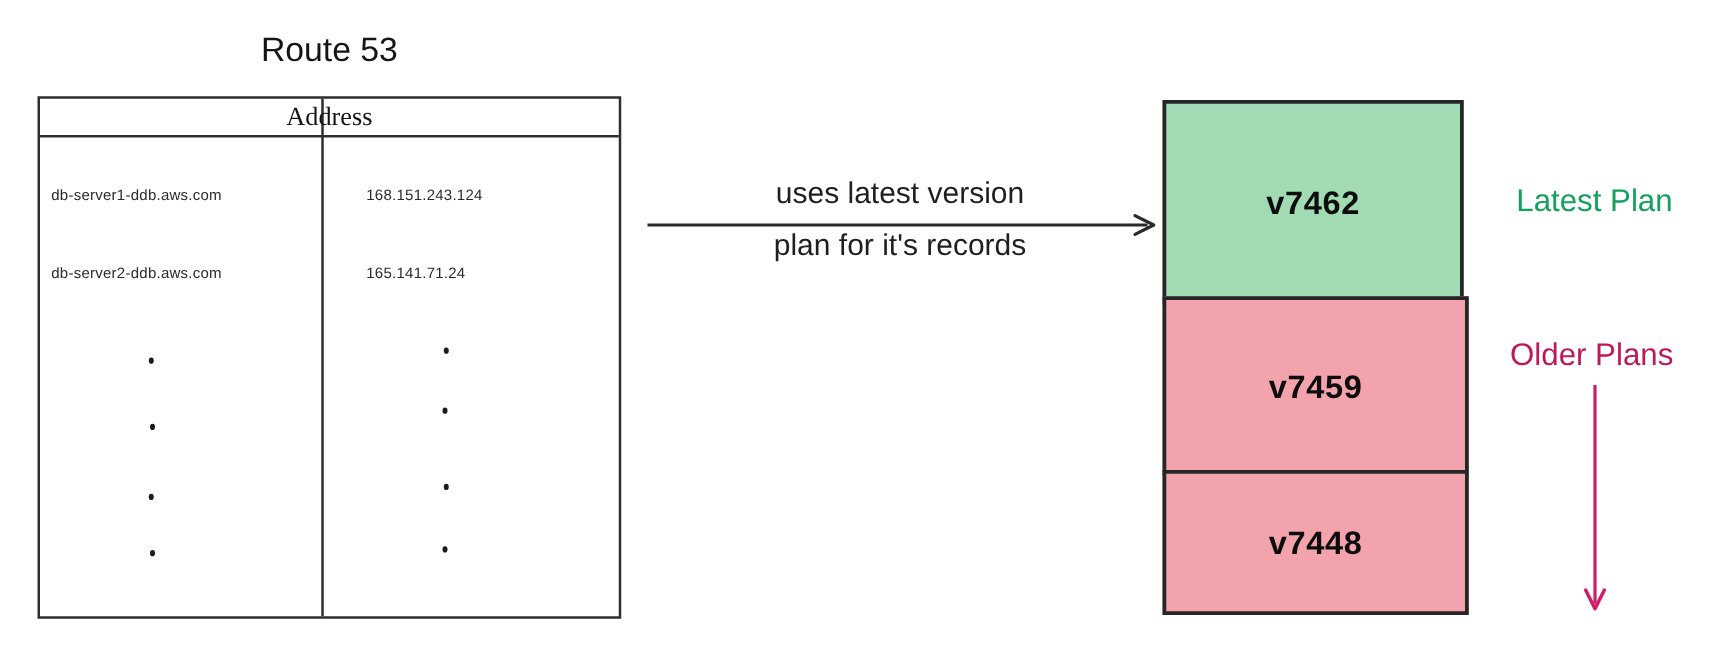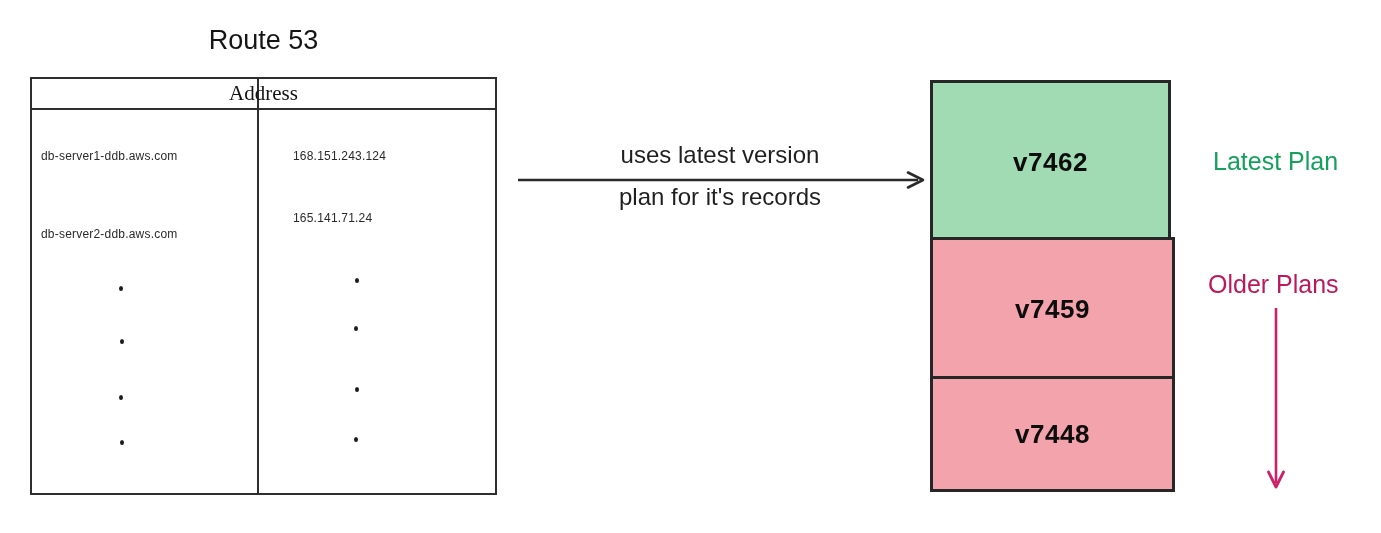--- a/index.html
+++ b/index.html
@@ -15,21 +15,21 @@
   .dns-table { position:absolute; left:30px; top:77px; width:467px; height:418px;
                border:2px solid #2e2e2e; background:#ffffff; }
   .dns-table .vline { position:absolute; left:225px; top:0; width:2px; height:100%; background:#2e2e2e; }
   .thead { position:absolute; left:0; top:0; width:100%; height:31px; border-bottom:2px solid #2e2e2e; display:flex; }
   .th { font-size:21px; color:#141414; display:flex; align-items:center; justify-content:center; }
   .th-left  { width:227px; }
   .th-right { flex:1;font-family:Liberation Serif, serif; }
   .cell { position:absolute; font-size:12px; color:#2a2a2a; letter-spacing:0.2px; white-space:nowrap; }
   .cell-ep1 { left:9px;   top:70px;  }
   .cell-ad1 { left:261px; top:70px;  }
-  .cell-ep2 { left:9px;   top:148px; }
+  .cell-ep2 { left:9px;   top:132px; }
   .cell-ad2 { left:261px; top:132px; }
   .dot { position:absolute; width:4px; height:5px; border-radius:50%; background:#1b1b1b; }
 
   
   .flow-label { position:absolute; left:510px; width:420px; text-align:center;
                 font-size:24px; color:#1f1f1f; white-space:nowrap; }
   .flow-label.l1 { top:141px; }
   .flow-label.l2 { top:183px; }
   .flow-arrow-svg { position:absolute; left:516px; top:168px; }
 

